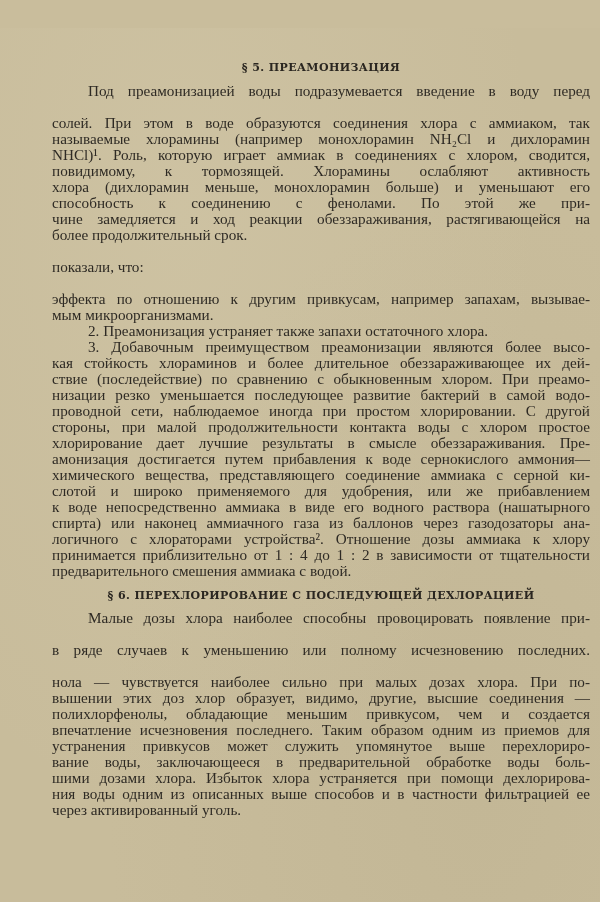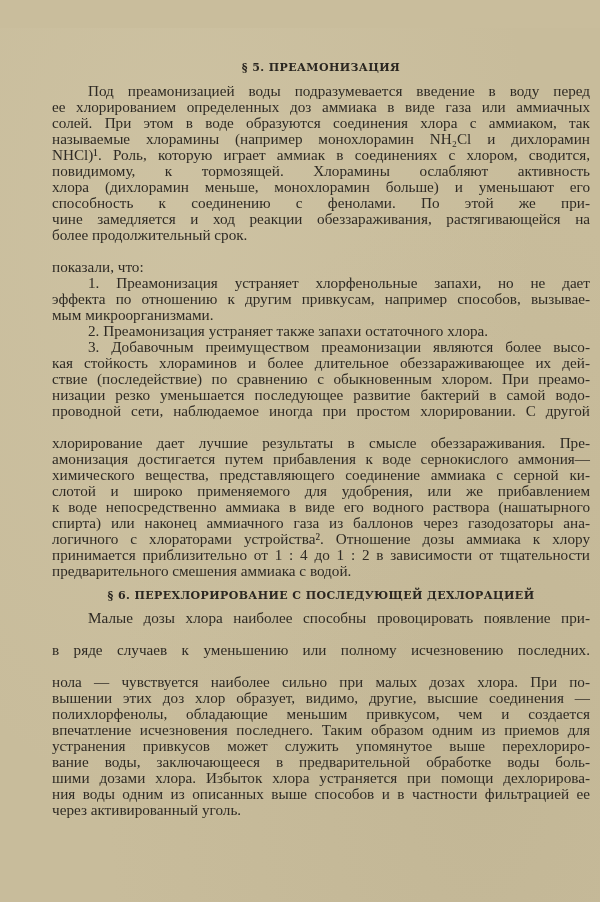--- a/index.html
+++ b/index.html
@@ -34,43 +34,42 @@
     .line.last { text-align-last: left; }
   </style>
 </head>
 <body>
 
 <div class="page">
 
   <div class="heading" style="top:33px">§ 5. ПРЕАМОНИЗАЦИЯ</div>
 
   <div class="line indent" style="top:55px">Под преамонизацией воды подразумевается введение в воду перед</div>
-  <div class="line" style="top:71px">ее хлорированием определенных доз аммиака в виде газа или аммиачных</div>
   <div class="line" style="top:87px">солей. При этом в воде образуются соединения хлора с аммиаком, так</div>
   <div class="line" style="top:103px">называемые хлорамины (например монохлорамин NH₂Cl и дихлорамин</div>
   <div class="line" style="top:119px">NHCl)¹. Роль, которую играет аммиак в соединениях с хлором, сводится,</div>
   <div class="line" style="top:135px">повидимому, к тормозящей. Хлорамины ослабляют активность</div>
   <div class="line" style="top:151px">хлора (дихлорамин меньше, монохлорамин больше) и уменьшают его</div>
   <div class="line" style="top:167px">способность к соединению с фенолами. По этой же при-</div>
   <div class="line" style="top:183px">чине замедляется и ход реакции обеззараживания, растягивающейся на</div>
   <div class="line last" style="top:199px">более продолжительный срок.</div>
 
   <div class="line last" style="top:231px">показали, что:</div>
 
-  <div class="line indent" style="top:247px">1. Преамонизация устраняет хлорфенольные запахи, но не дает</div>
-  <div class="line" style="top:263px">эффекта по отношению к другим привкусам, например способов, вызывае-</div>
+  <div class="line" style="top:263px">эффекта по отношению к другим привкусам, например запахам, вызывае-</div>
   <div class="line last" style="top:279px">мым микроорганизмами.</div>
 
   <div class="line indent last" style="top:295px">2. Преамонизация устраняет также запахи остаточного хлора.</div>
 
   <div class="line indent" style="top:311px">3. Добавочным преимуществом преамонизации являются более высо-</div>
   <div class="line" style="top:327px">кая стойкость хлораминов и более длительное обеззараживающее их дей-</div>
   <div class="line" style="top:343px">ствие (последействие) по сравнению с обыкновенным хлором. При преамо-</div>
   <div class="line" style="top:359px">низации резко уменьшается последующее развитие бактерий в самой водо-</div>
   <div class="line" style="top:375px">проводной сети, наблюдаемое иногда при простом хлорировании. С другой</div>
+  <div class="line" style="top:391px">стороны, при малой продолжительности контакта воды с хлором простое</div>
   <div class="line" style="top:407px">хлорирование дает лучшие результаты в смысле обеззараживания. Пре-</div>
   <div class="line" style="top:423px">амонизация достигается путем прибавления к воде сернокислого аммония—</div>
   <div class="line" style="top:439px">химического вещества, представляющего соединение аммиака с серной ки-</div>
   <div class="line" style="top:455px">слотой и широко применяемого для удобрения, или же прибавлением</div>
   <div class="line" style="top:471px">к воде непосредственно аммиака в виде его водного раствора (нашатырного</div>
   <div class="line" style="top:487px">спирта) или наконец аммиачного газа из баллонов через газодозаторы ана-</div>
   <div class="line" style="top:503px">логичного с хлораторами устройства². Отношение дозы аммиака к хлору</div>
   <div class="line" style="top:519px">принимается приблизительно от 1 : 4 до 1 : 2 в зависимости от тщательности</div>
   <div class="line last" style="top:535px">предварительного смешения аммиака с водой.</div>
 

